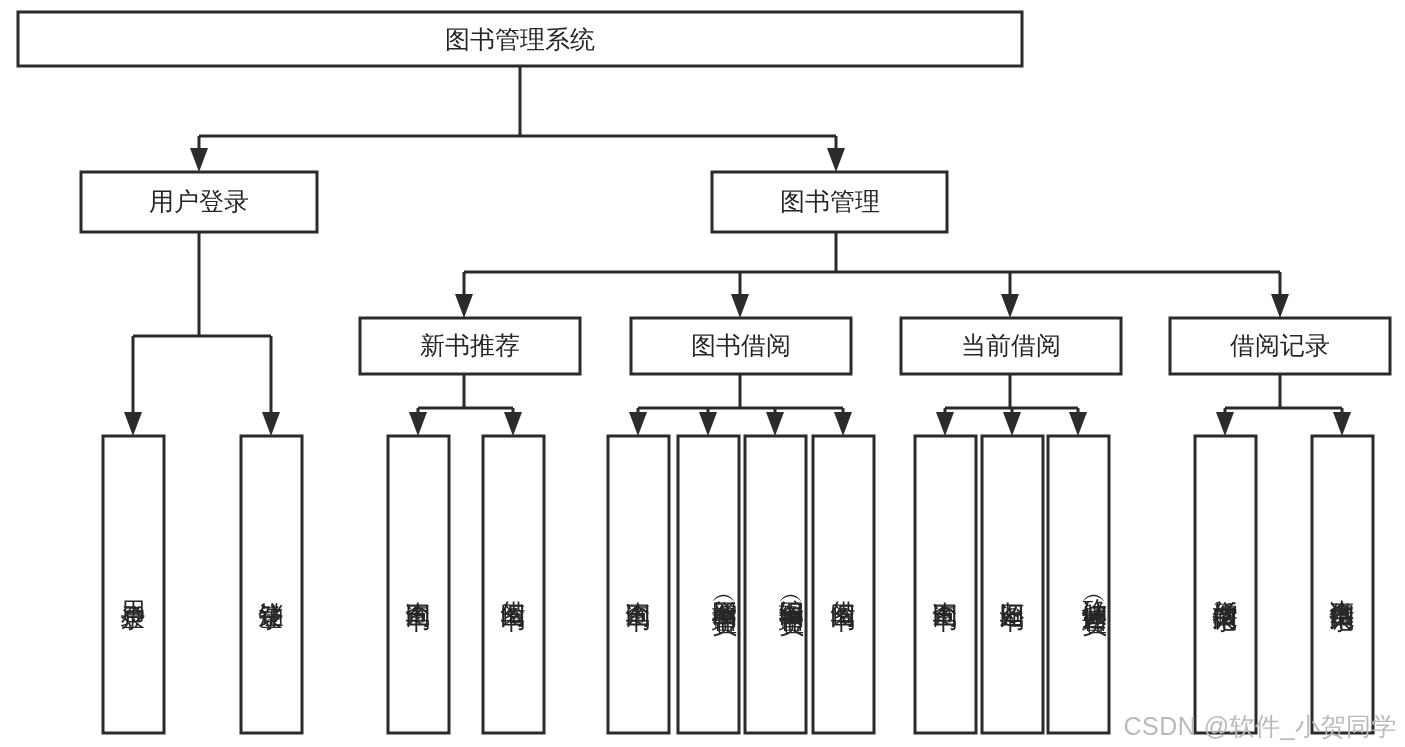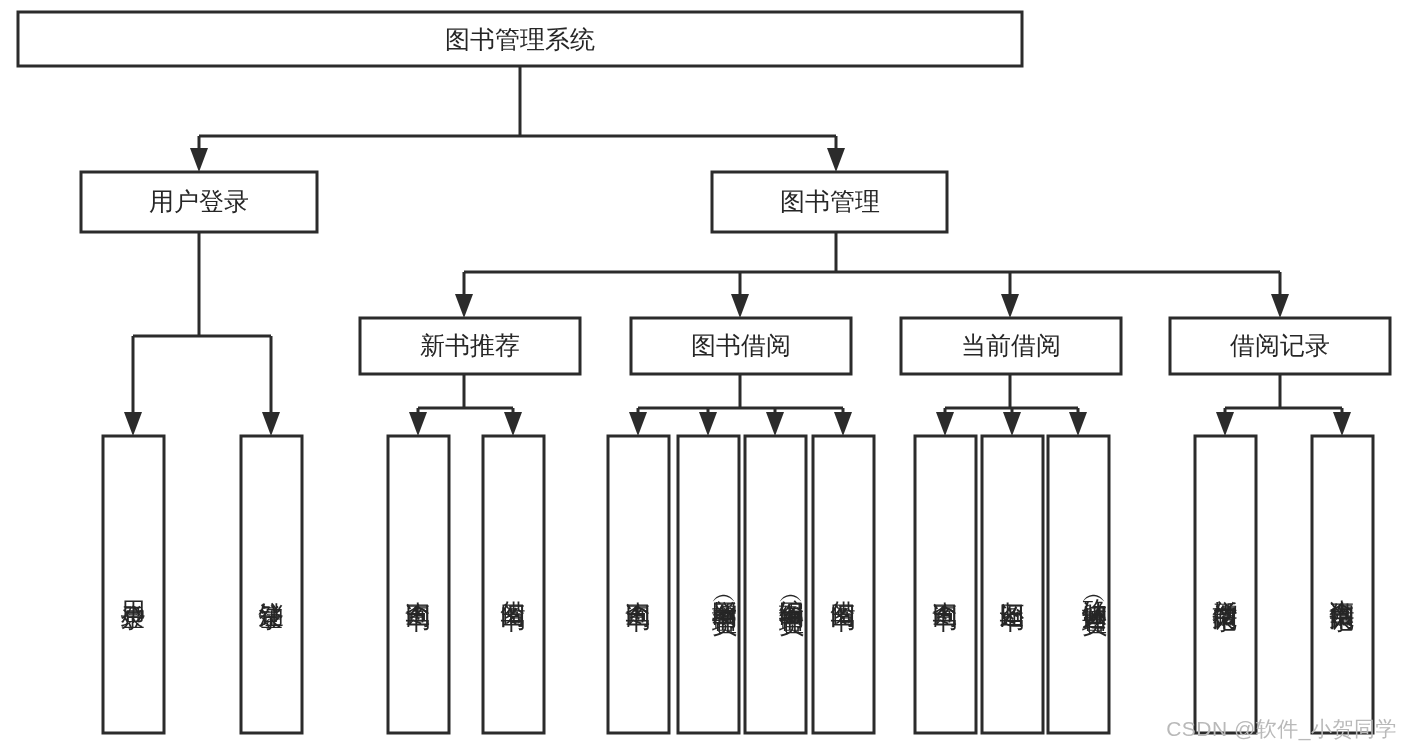--- a/index.html
+++ b/index.html
@@ -64,21 +64,21 @@
     justify-content: center;
     text-align: center;
     white-space: nowrap;
     pointer-events: none;
   }
   #watermark {
     position: absolute;
     right: 8px;
     bottom: 4px;
     font-family: "Liberation Sans", "DejaVu Sans", sans-serif;
-    font-size: 21px;
+    font-size: 25px;
     color: #b9b9b9;
     letter-spacing: 0.5px;
     white-space: nowrap;
     user-select: none;
     margin-top: 27px;
   }
 </style>
 </head>
 <body>
 

